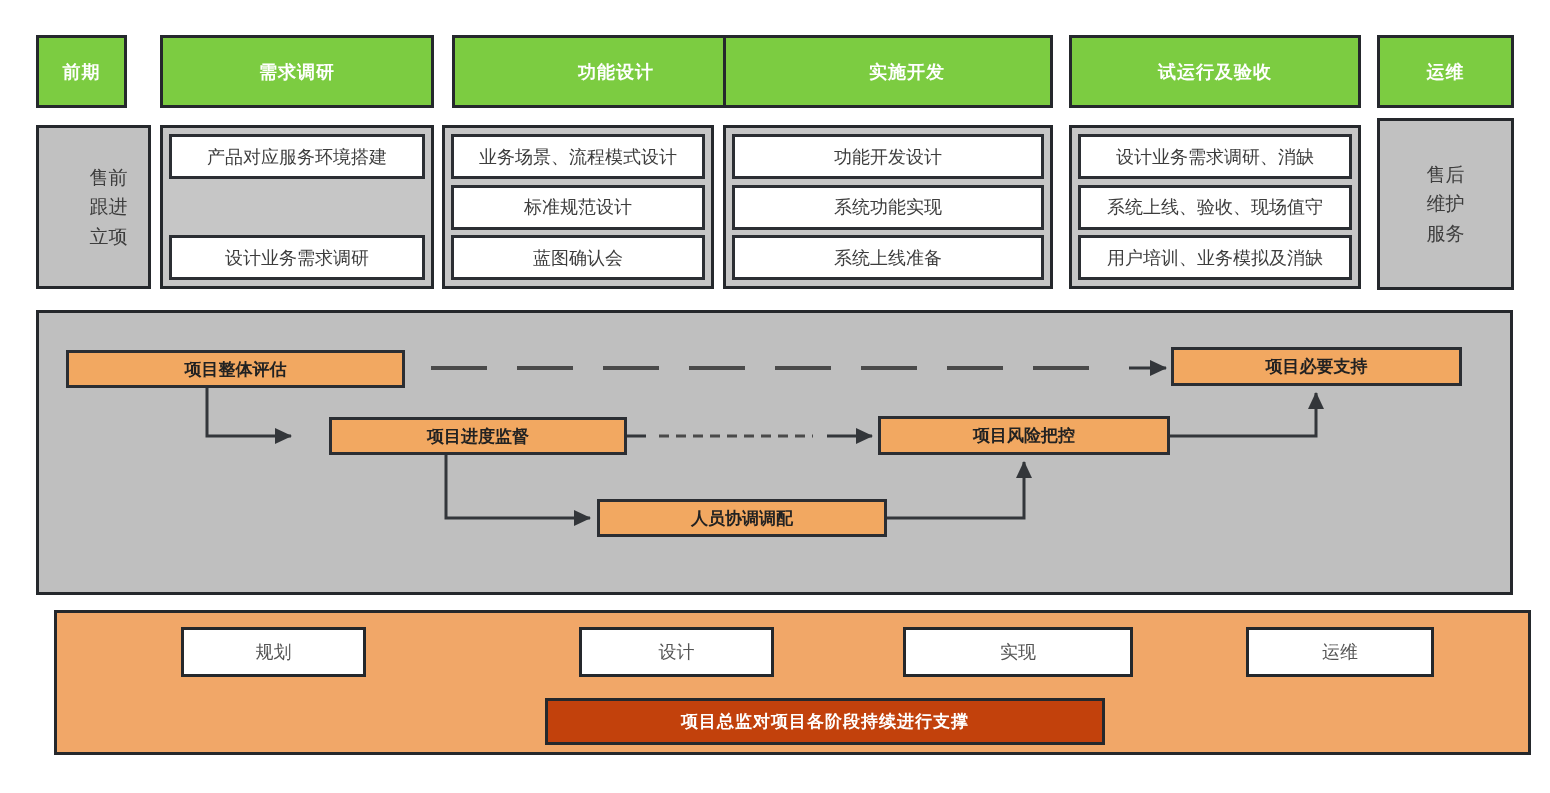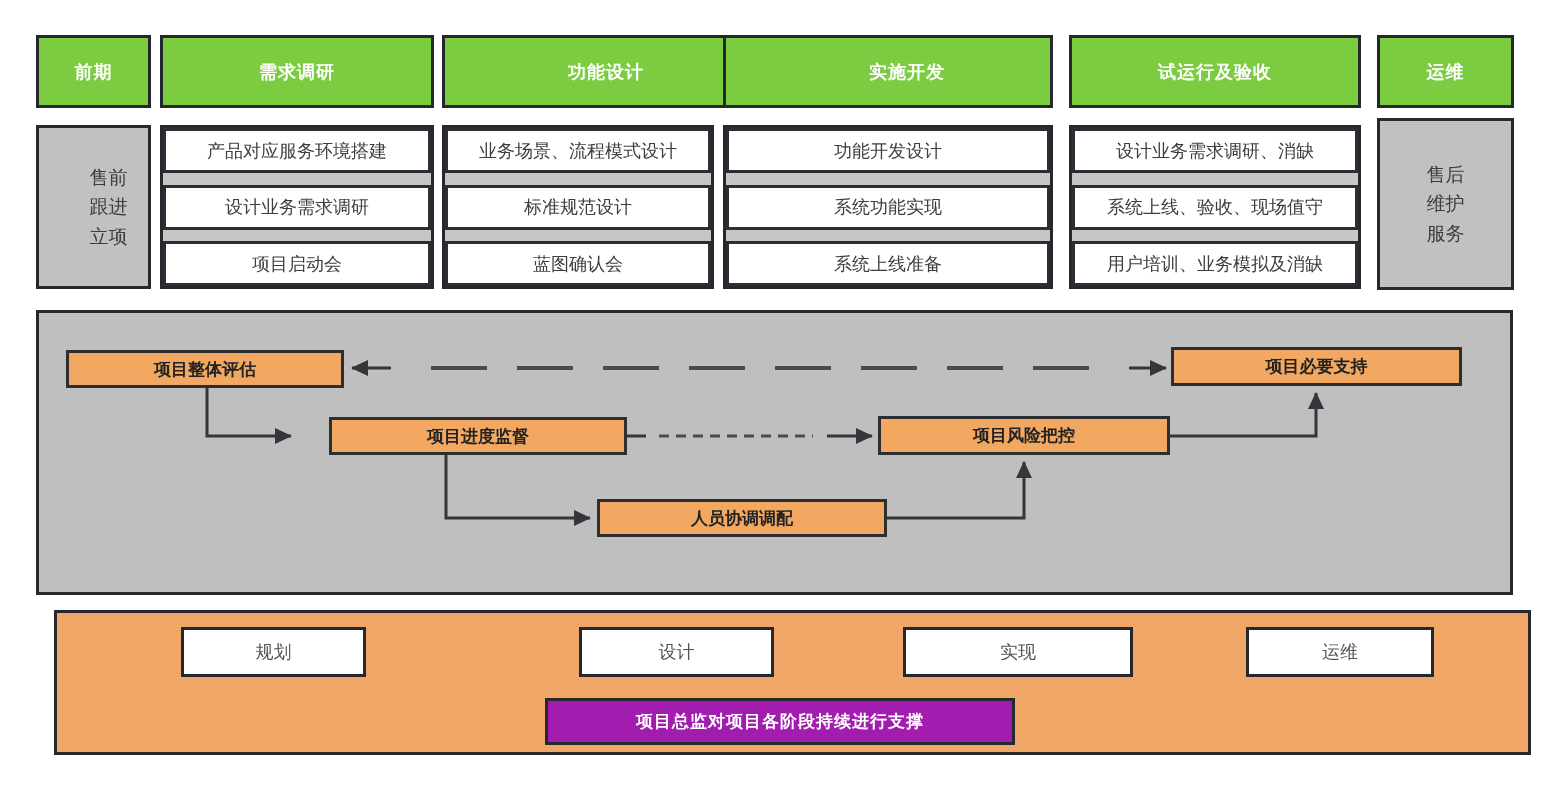--- a/index.html
+++ b/index.html
@@ -45,20 +45,21 @@
   .side-gray span { display: block; }
   .steps-container {
     position: absolute;
     top: 125px;
     height: 164px;
     background: #C6C6C6;
     border: 3px solid #25282c;
     display: flex;
     flex-direction: column;
     justify-content: space-between;
+    padding: 6px;
   }
   .step {
     height: 45px;
     background: #ffffff;
     border: 3px solid #2b2e33;
     display: flex;
     align-items: center;
     justify-content: center;
     font-size: 18px;
     color: #3d3d3d;
@@ -115,57 +116,56 @@
     color: #555555;
     font-size: 18px;
     display: flex;
     align-items: center;
     justify-content: center;
   }
   .banner {
     position: absolute;
     left: 488px;
     top: 85px;
-    width: 470px;
+    width: 560px;
     height: 47px;
-    background: #a21caf;
+    background: #c2410c;
     border: 3px solid #25282c;
     color: #ffffff;
     font-weight: bold;
     font-size: 17px;
     display: flex;
     align-items: center;
     justify-content: center;
     letter-spacing: 1px;
   }
 </style>
 </head>
 <body>
 
 <div class="canvas">
 
-  <div class="green-head" style="left:36px;width:115px;">前期</div>
+  <div class="green-head" style="left:36px;width:91px;">前期</div>
   <div class="green-head" style="left:160px;width:274px;">需求调研</div>
-  <div class="green-head" style="left:442px;width:328px;text-align:right;">功能设计</div>
+  <div class="green-head" style="left:452px;width:328px;text-align:right;">功能设计</div>
   <div class="green-head" style="left:723px;width:330px;padding-left:38px;">实施开发</div>
   <div class="green-head" style="left:1069px;width:292px;">试运行及验收</div>
   <div class="green-head" style="left:1377px;width:137px;">运维</div>
 
   <div class="side-gray" style="left:36px;top:125px;width:115px;height:164px;padding-left:30px;">
     <div>
       <span>售前</span>
       <span>跟进</span>
       <span>立项</span>
     </div>
   </div>
 
   <div class="steps-container" style="left:160px;width:274px;">
     <div class="step">产品对应服务环境搭建</div>
     <div class="step">设计业务需求调研</div>
-    <div class="step">项目启动会</div>
   </div>
 
   <div class="steps-container" style="left:442px;width:272px;">
     <div class="step">业务场景、流程模式设计</div>
     <div class="step">标准规范设计</div>
     <div class="step">蓝图确认会</div>
   </div>
 
   <div class="steps-container" style="left:723px;width:330px;">
     <div class="step">功能开发设计</div>
@@ -206,21 +206,21 @@
 
       <path d="M 168 75 L 168 123 L 252 123" stroke="#33363a" stroke-width="3" fill="none" marker-end="url(#arw)"></path>
 
       <path d="M 407 142 L 407 205 L 551 205" stroke="#33363a" stroke-width="3" fill="none" marker-end="url(#arw)"></path>
 
       <path d="M 848 205 L 985 205 L 985 149" stroke="#33363a" stroke-width="3" fill="none" marker-end="url(#arw)"></path>
 
       <path d="M 1131 123 L 1277 123 L 1277 80" stroke="#33363a" stroke-width="3" fill="none" marker-end="url(#arw)"></path>
     </svg>
 
-    <div class="mgmt-box" style="left:27px;top:37px;width:278px;height:38px;">项目整体评估</div>
+    <div class="mgmt-box" style="left:27px;top:37px;width:339px;height:38px;">项目整体评估</div>
     <div class="mgmt-box" style="left:258px;top:104px;width:298px;height:38px;margin-left:32px;">项目进度监督</div>
     <div class="mgmt-box" style="left:558px;top:186px;width:290px;height:38px;">人员协调调配</div>
     <div class="mgmt-box" style="left:839px;top:103px;width:292px;height:39px;">项目风险把控</div>
     <div class="mgmt-box" style="left:1132px;top:34px;width:291px;height:39px;">项目必要支持</div>
   </div>
 
   <div class="bottom-panel">
     <div class="stage-box" style="left:124px;width:185px;">规划</div>
     <div class="stage-box" style="left:522px;width:195px;">设计</div>
     <div class="stage-box" style="left:846px;width:230px;">实现</div>

